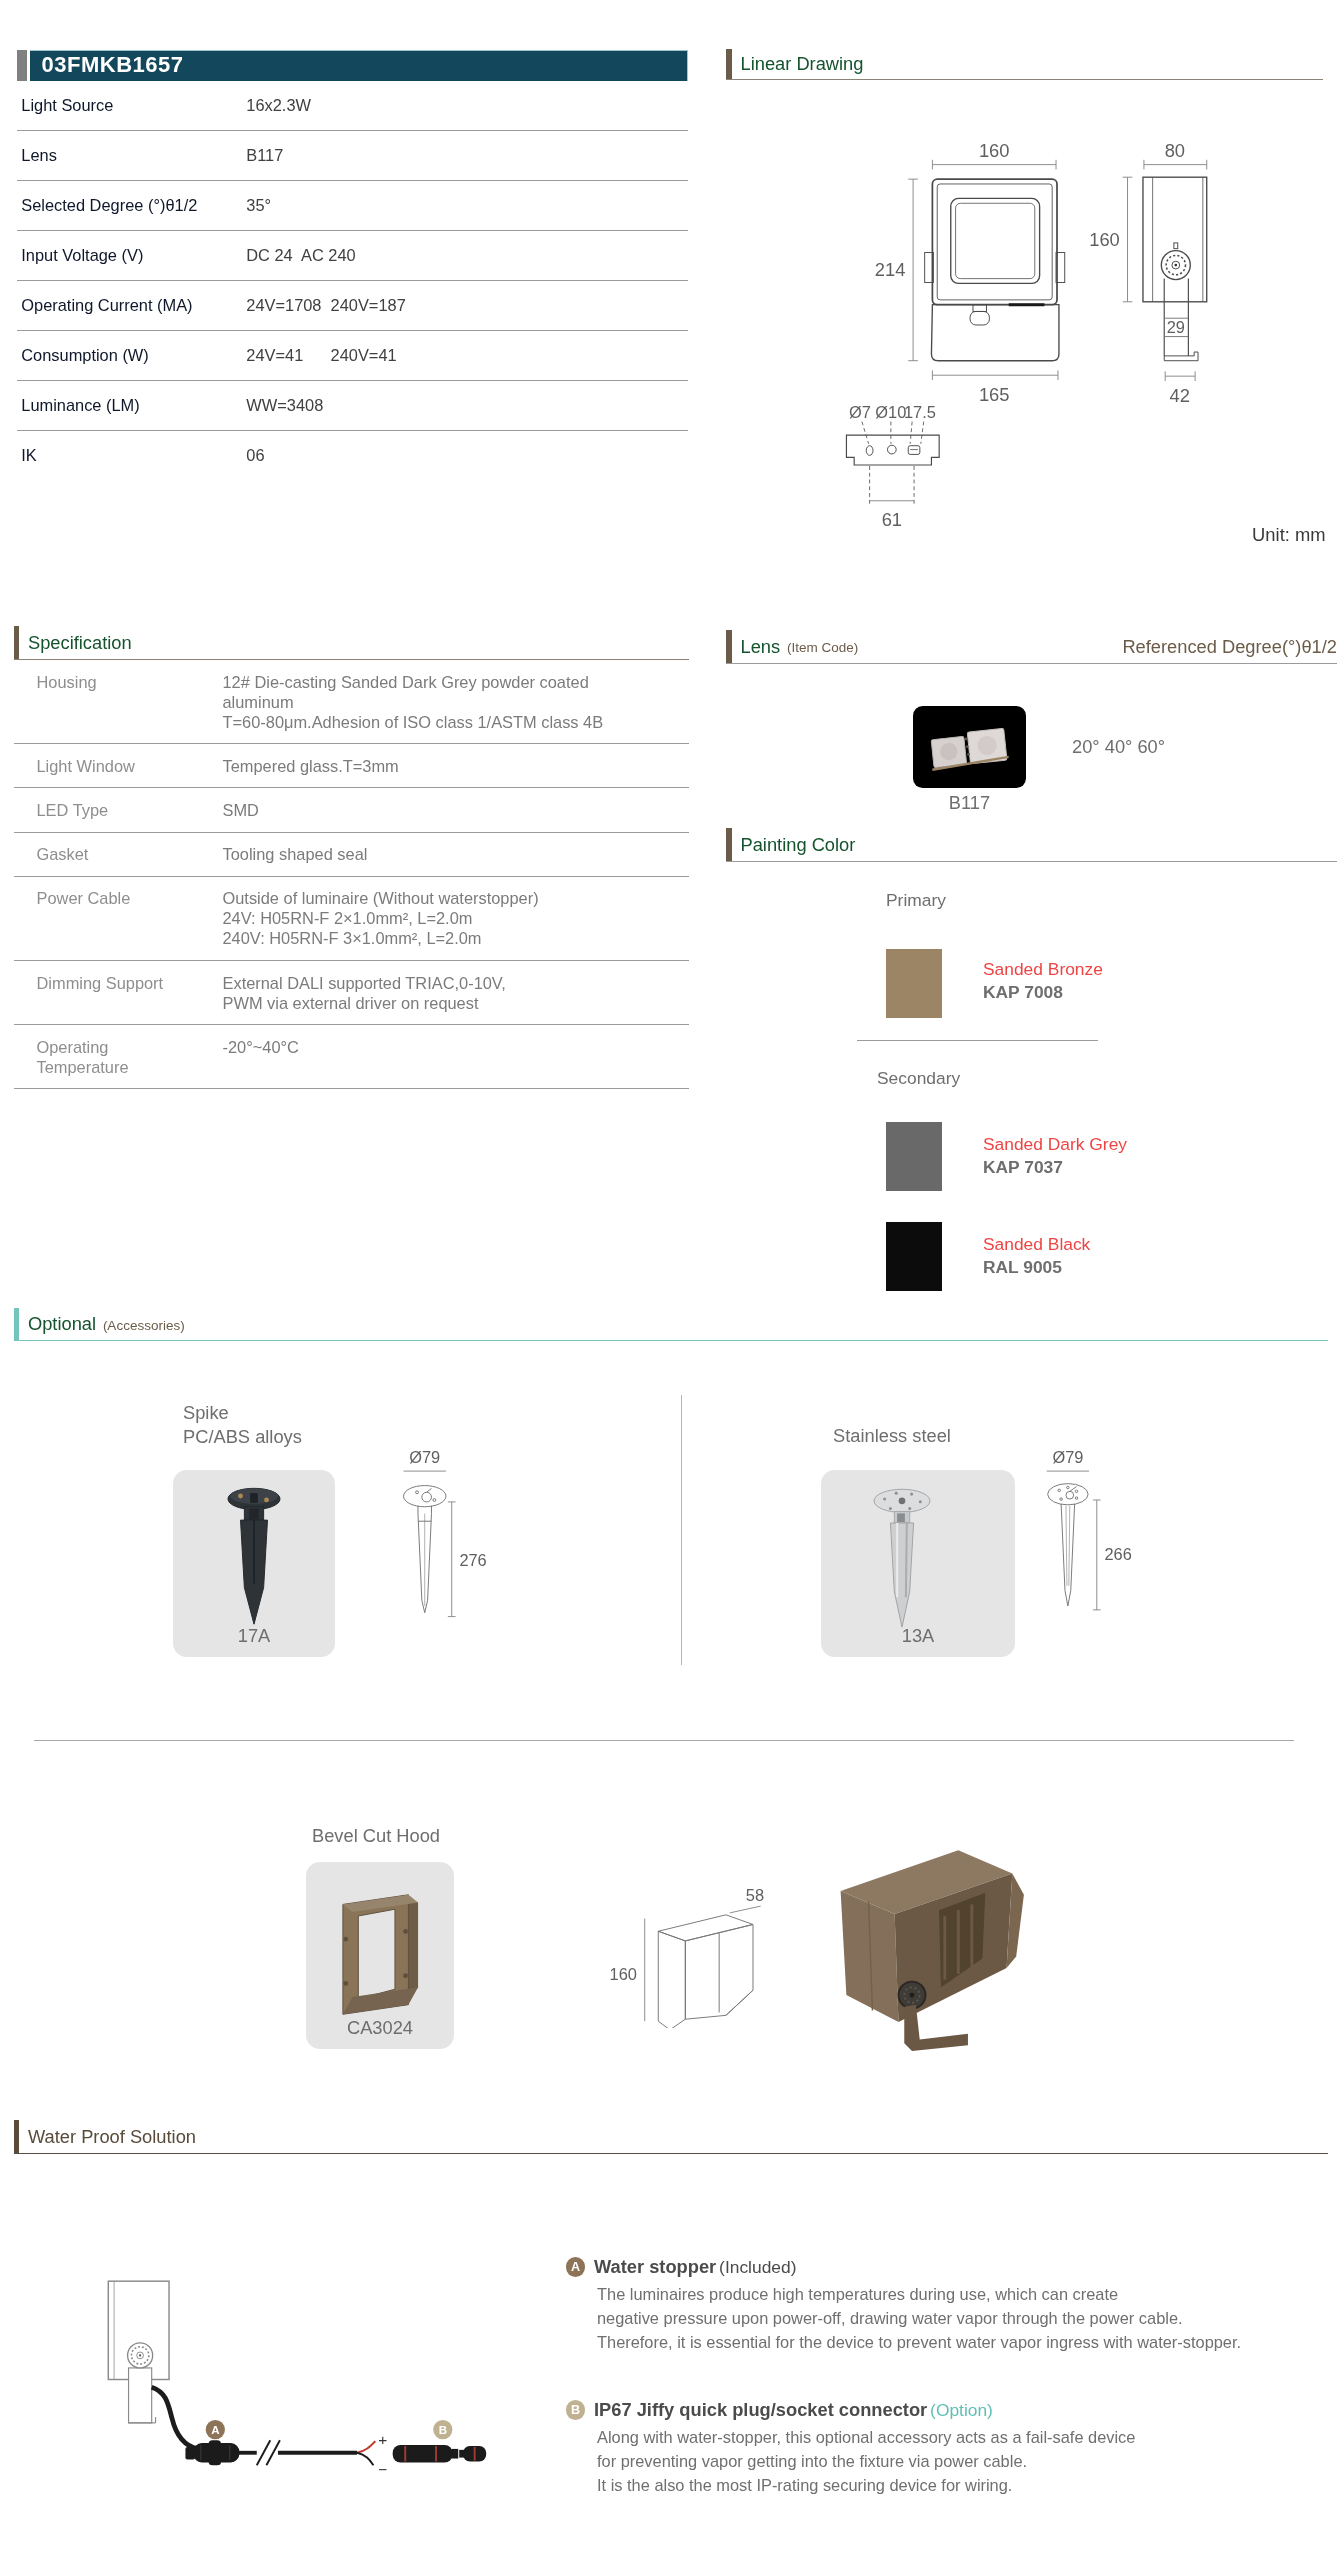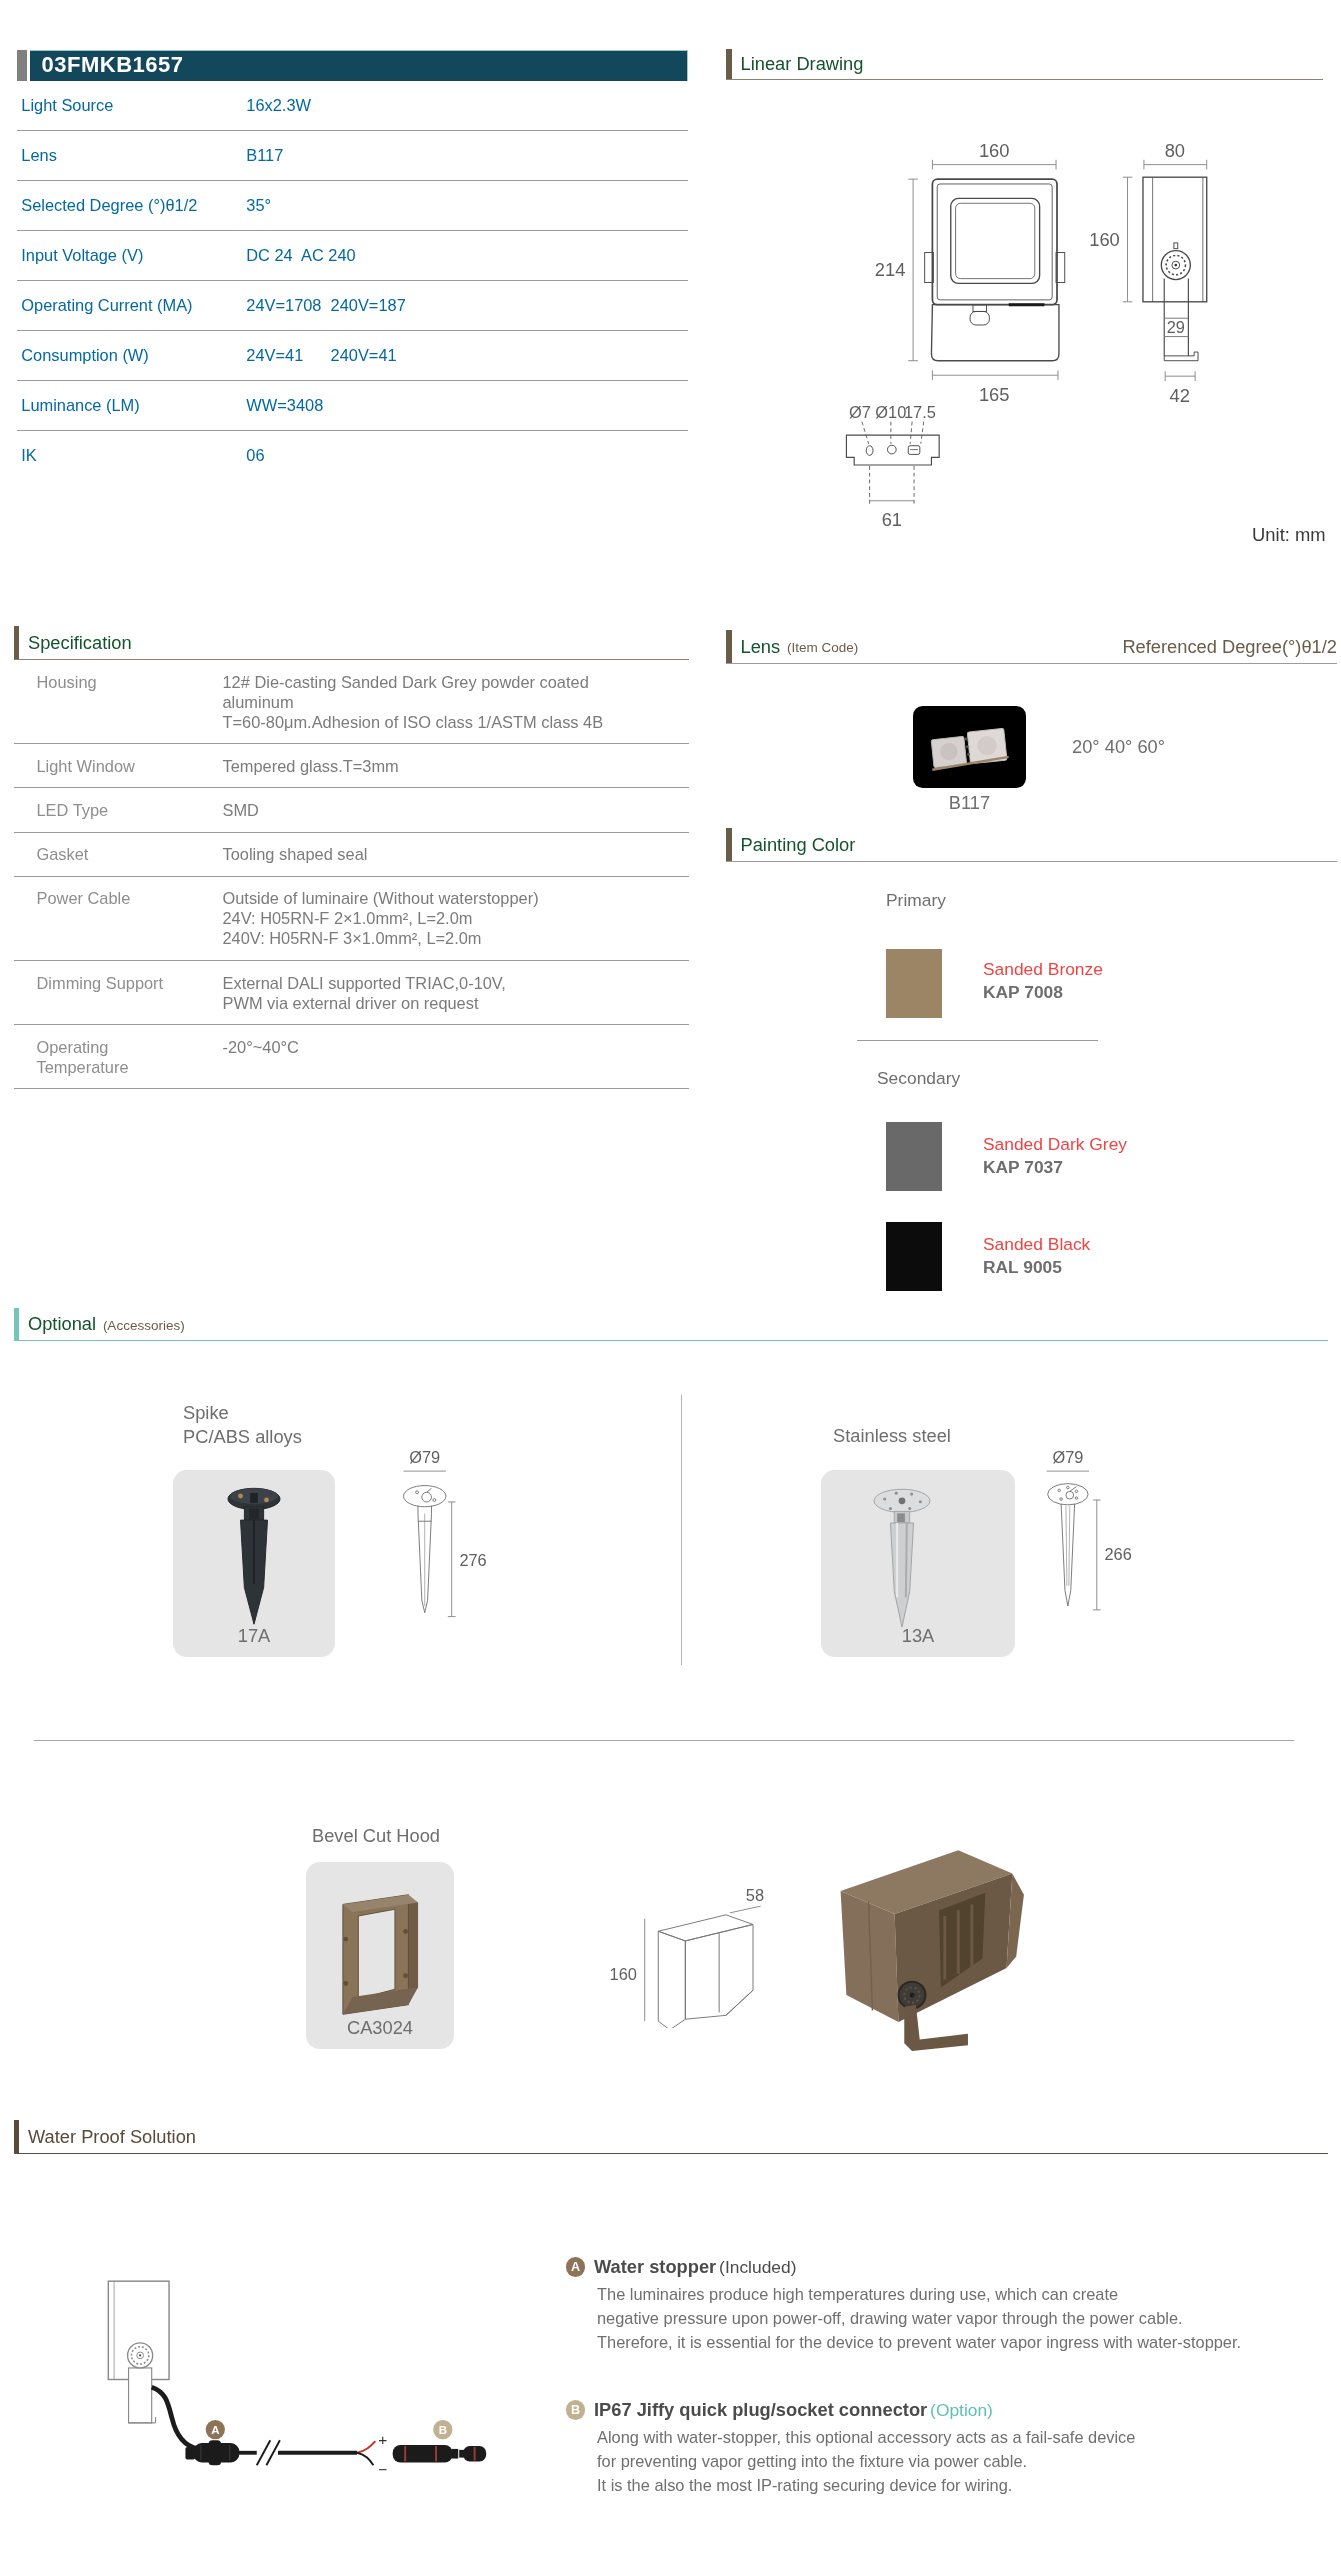--- a/index.html
+++ b/index.html
@@ -10,22 +10,22 @@
   
   #product-header{left:17.4px;top:50px;width:671px;height:31px;display:flex;}
   #product-header .grey{width:9.7px;background:#808080;margin-right:2.9px;}
   #product-header .teal{flex:1;background:#13485c;border-top:1.9px solid #9fc6cf;border-right:1.9px solid #9fc6cf;
       color:#fff;font-size:22px;font-weight:bold;line-height:28px;padding-left:11.6px;letter-spacing:0.5px;}
 
   
   #quick-table{left:17.4px;top:81px;width:671px;}
   .q-row{height:49px;display:flex;align-items:center;border-bottom:1px solid #9b9b9b;}
   .q-row.last{border-bottom:none;}
-  .q-row .lbl{width:225px;padding-left:3.9px;color:#0369a1;font-size:16.4px;}
-  .q-row .val{flex:1;color:#0369a1;font-size:16.4px;white-space:pre-wrap;}
+  .q-row .lbl{width:225px;padding-left:3.9px;color:#0f172a;font-size:16.4px;}
+  .q-row .val{flex:1;color:#404040;font-size:16.4px;white-space:pre-wrap;}
 
   
   .sec-head{display:flex;align-items:center;}
   .sec-head .bar{width:5.8px;align-self:stretch;margin-right:8.7px;}
   .sec-head .t{font-size:18.3px;color:#14532d;}
   .sec-head .sub{font-size:13.5px;color:#6b5c49;margin-left:6.8px;padding-top:2.9px;}
   .sec-head .right{margin-left:auto;font-size:18.3px;color:#6b5c49;}
   #ld-head{left:726px;top:49px;width:597px;height:30px;border-bottom:1px solid #8a8274;}
   #ld-head .bar{background:#6b5c49;}
   #spec-head{left:13.5px;top:626px;width:675px;height:33px;border-bottom:1px solid #8a8274;}

